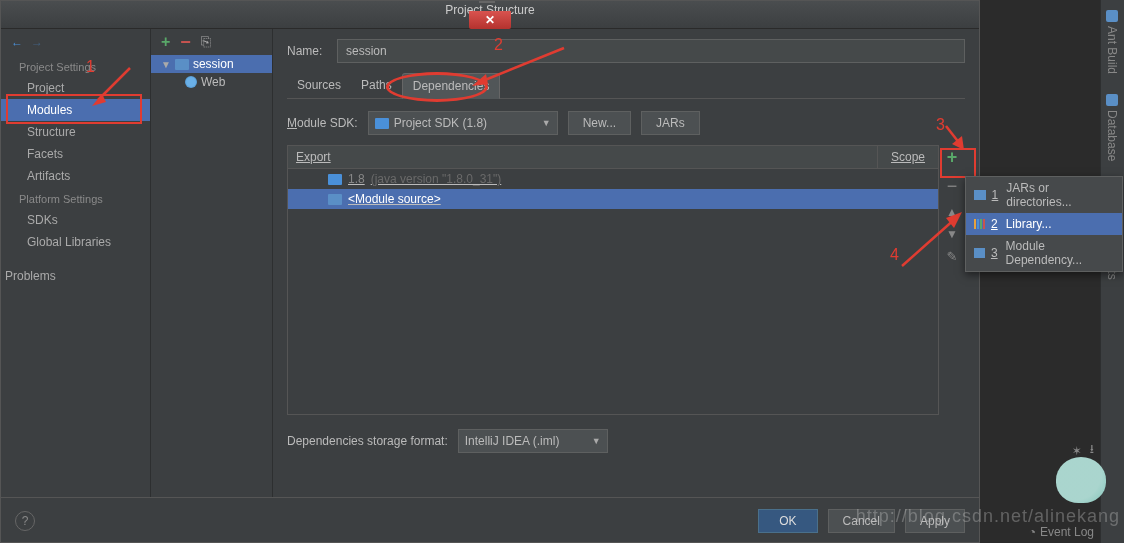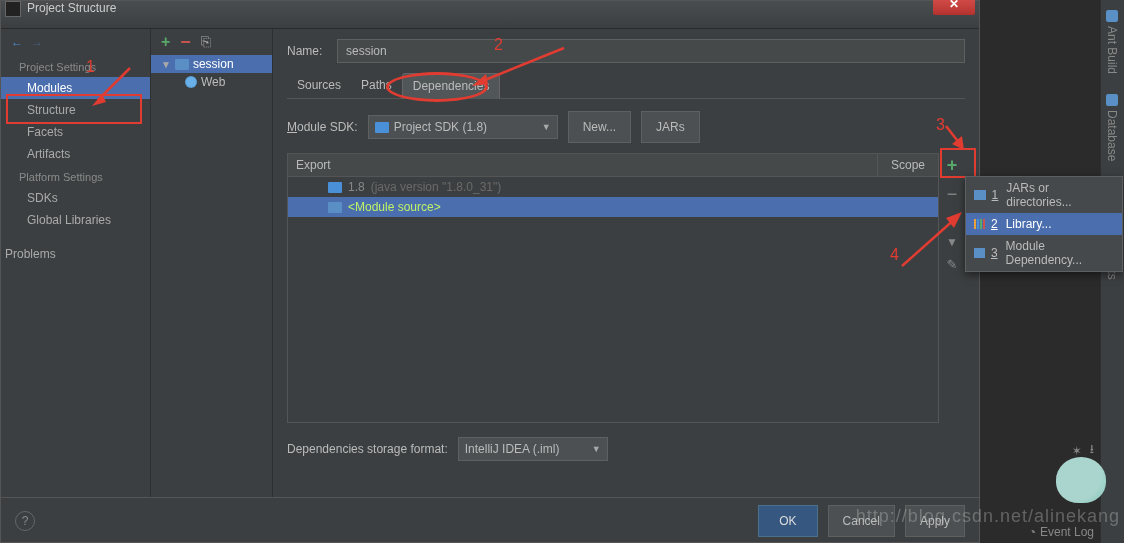--- a/index.html
+++ b/index.html
@@ -1,19 +1,19 @@
 <!DOCTYPE html>
 <html><head>
 <meta charset="utf-8">
 <style>
 * { box-sizing: border-box; margin: 0; padding: 0; font-family: "Segoe UI", Arial, sans-serif; font-size: 12px; }
 body { background: #2b2b2b; width: 1124px; height: 543px; overflow: hidden; position: relative; color: #bbb; }
 
 .dialog { position: absolute; left: 0; top: 0; width: 980px; height: 543px; background: #3c3f41; border: 1px solid #555; }
-.titlebar { height: 28px; background: linear-gradient(#4a4d4f,#3c3f41); display: flex; padding: 0 4px; border-bottom: 1px solid #2a2a2a; }
+.titlebar { height: 28px; background: linear-gradient(#4a4d4f,#3c3f41); display: flex; align-items: center; padding: 0 12px; border-bottom: 1px solid #2a2a2a; flex-direction: column; }
 .titlebar .icon { width: 16px; height: 16px; background: #222; display: inline-block; margin-right: 6px; border: 1px solid #666; }
 .titlebar .title { color: #ccc; }
 .titlebar .spacer { flex: 1; }
 .close-btn { width: 42px; height: 20px; background: linear-gradient(#d9534f,#b4322e); color: #fff; text-align: center; line-height: 18px; font-weight: bold; margin-top: -6px; border-radius: 0 0 2px 2px; }
 
 .body { display: flex; height: 468px; }
 .sidebar { width: 150px; background: #3c3f41; border-right: 1px solid #2d2f30; }
 .nav-arrows { height: 26px; display: flex; align-items: center; gap: 8px; padding: 0 10px; color: #4a90d9; }
 .section-hdr { color: #8a8a8a; padding: 6px 18px 4px; font-size: 11px; }
 .side-item { padding: 4px 12px 4px 26px; color: #aaa; cursor: pointer; }
@@ -36,29 +36,29 @@
 .name-input { flex: 1; background: #45494a; border: 1px solid #5e6060; color: #bbb; padding: 4px 8px; height: 24px; }
 
 .tabs { display: flex; border-bottom: 1px solid #555; margin-bottom: 12px; }
 .tab { padding: 5px 10px; color: #bbb; cursor: pointer; }
 .tab.active { background: #515658; border: 1px solid #666; border-bottom: 1px solid #515658; margin-bottom: -1px; border-radius: 3px 3px 0 0; }
 
 .sdk-row { display: flex; align-items: center; gap: 10px; margin-bottom: 10px; }
 .underline { text-decoration: underline; }
 .combo { background: #4c5052; border: 1px solid #5e6060; color: #bbb; padding: 3px 22px 3px 6px; height: 24px; position: relative; display: flex; align-items: center; gap: 5px; min-width: 190px; }
 .combo::after { content: "▼"; position: absolute; right: 6px; font-size: 9px; color: #aaa; }
-.btn { background: #4c5052; border: 1px solid #5e6060; color: #bbb; padding: 3px 14px; height: 32px; cursor: pointer; }
+.btn { background: #4c5052; border: 1px solid #5e6060; color: #bbb; padding: 3px 14px; height: 24px; cursor: pointer; }
 
 .dep-wrap { display: flex; height: 270px; }
-.dep-panel { flex: 1; border: 1px solid #555; background: #3c3f41; display: flex; flex-direction: column; }
+.dep-panel { flex: 1; border: 1px solid #555; background: #3c3f41; display: flex; flex-direction: column; text-decoration: underline; }
 .dep-head { display: flex; background: #45494a; border-bottom: 1px solid #555; }
 .dep-head .h1 { flex: 1; padding: 4px 8px; color: #bbb; border-right: 1px solid #555; }
 .dep-head .h2 { width: 60px; padding: 4px 8px; color: #bbb; text-align: center; }
 .dep-row { display: flex; align-items: center; padding: 3px 8px 3px 40px; gap: 6px; color: #888; }
-.dep-row.sel { background: #4b6eaf; color: #bef264; }
+.dep-row.sel { background: #4b6eaf; color: #ffffff; }
 .dep-row .dim { color: #6a6a6a; }
 
 .side-tools { width: 26px; display: flex; flex-direction: column; align-items: center; padding-top: 2px; gap: 8px; }
 .plus-btn { color: #59a869; font-size: 18px; font-weight: bold; cursor: pointer; }
 .minus-btn { color: #888; font-size: 18px; }
 .arrow-t { color: #888; font-size: 12px; }
 .pencil { color: #888; font-size: 13px; }
 
 .storage-row { display: flex; align-items: center; gap: 10px; margin-top: 14px; }
 
@@ -107,20 +107,21 @@
   </div>
 
   <div class="body">
 
     <div class="sidebar">
       <div class="nav-arrows">
         <span>←</span>
         <span style="opacity:.4">→</span>
       </div>
       <div class="section-hdr">Project Settings</div>
+      <div class="side-item">Project</div>
       <div class="side-item selected">Modules</div>
       <div class="side-item">Structure</div>
       <div class="side-item">Facets</div>
       <div class="side-item">Artifacts</div>
       <div class="section-hdr">Platform Settings</div>
       <div class="side-item">SDKs</div>
       <div class="side-item">Global Libraries</div>
       <div style="height:12px"></div>
       <div class="side-item" style="padding-left:4px">Problems</div>
     </div>

